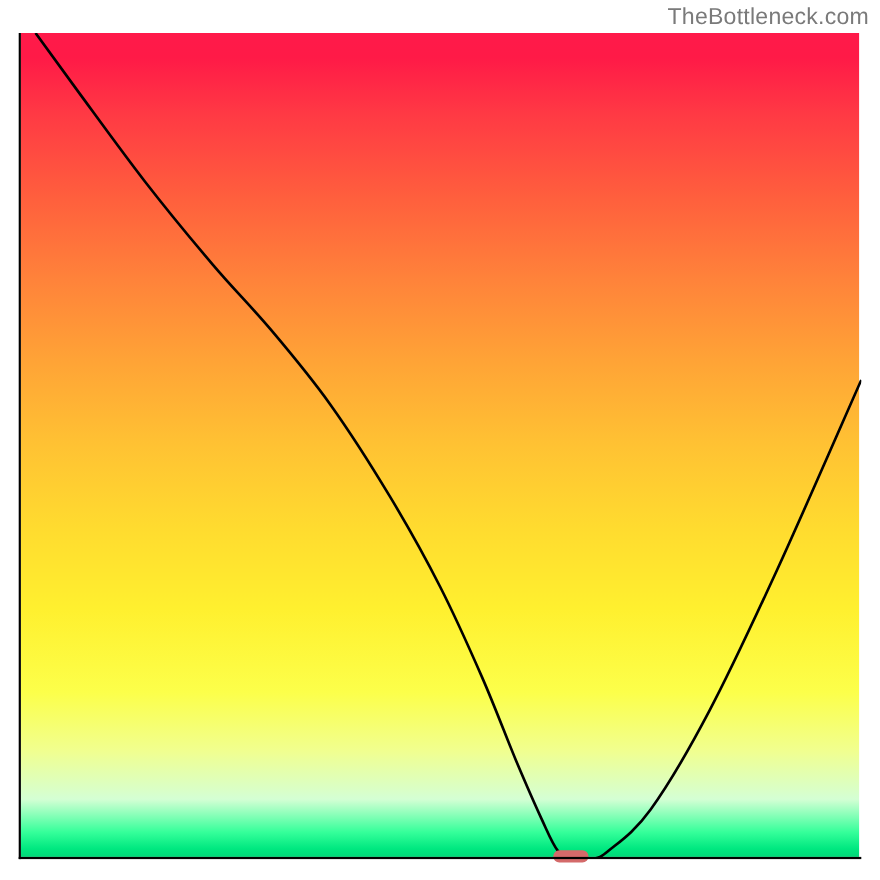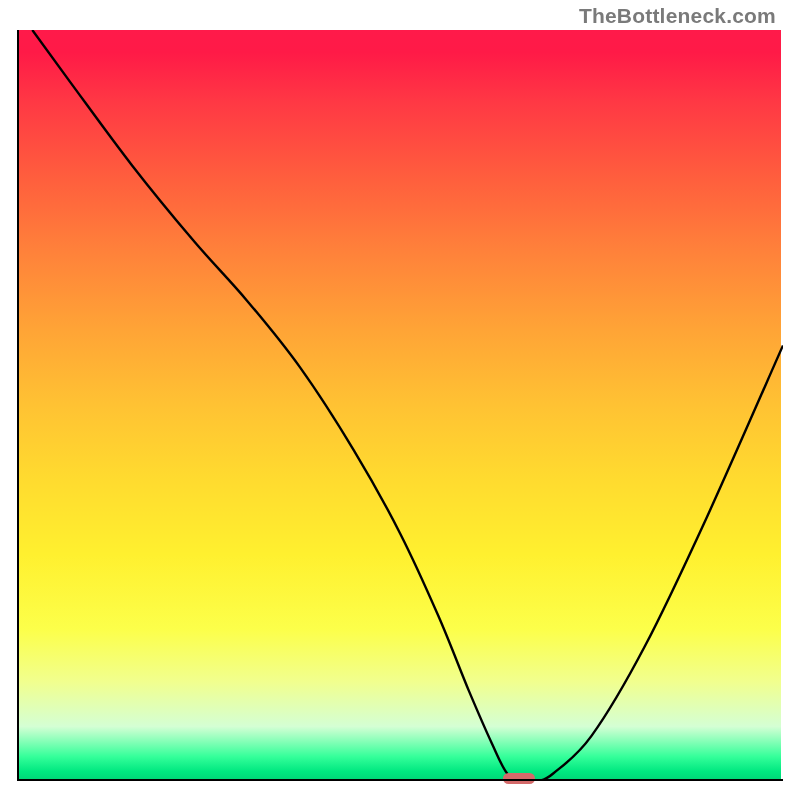--- a/index.html
+++ b/index.html
@@ -6,24 +6,24 @@
   body {
     width: 800px;
     height: 800px;
     background: #fff;
     font-family: Arial, Helvetica, sans-serif;
     position: relative;
   }
   .watermark {
     position: absolute;
     top: 4px;
-    right: 24px;
+    right: 10px;
     font-size: 21px;
     color: #7a7a7a;
-    font-weight: 700;
+    font-weight: 400;
     letter-spacing: 0.2px;
   }
   .plot-area {
     position: absolute;
     left: 17px;
     top: 30px;
     width: 766px;
     height: 751px;
   }
   .gradient-bg {

